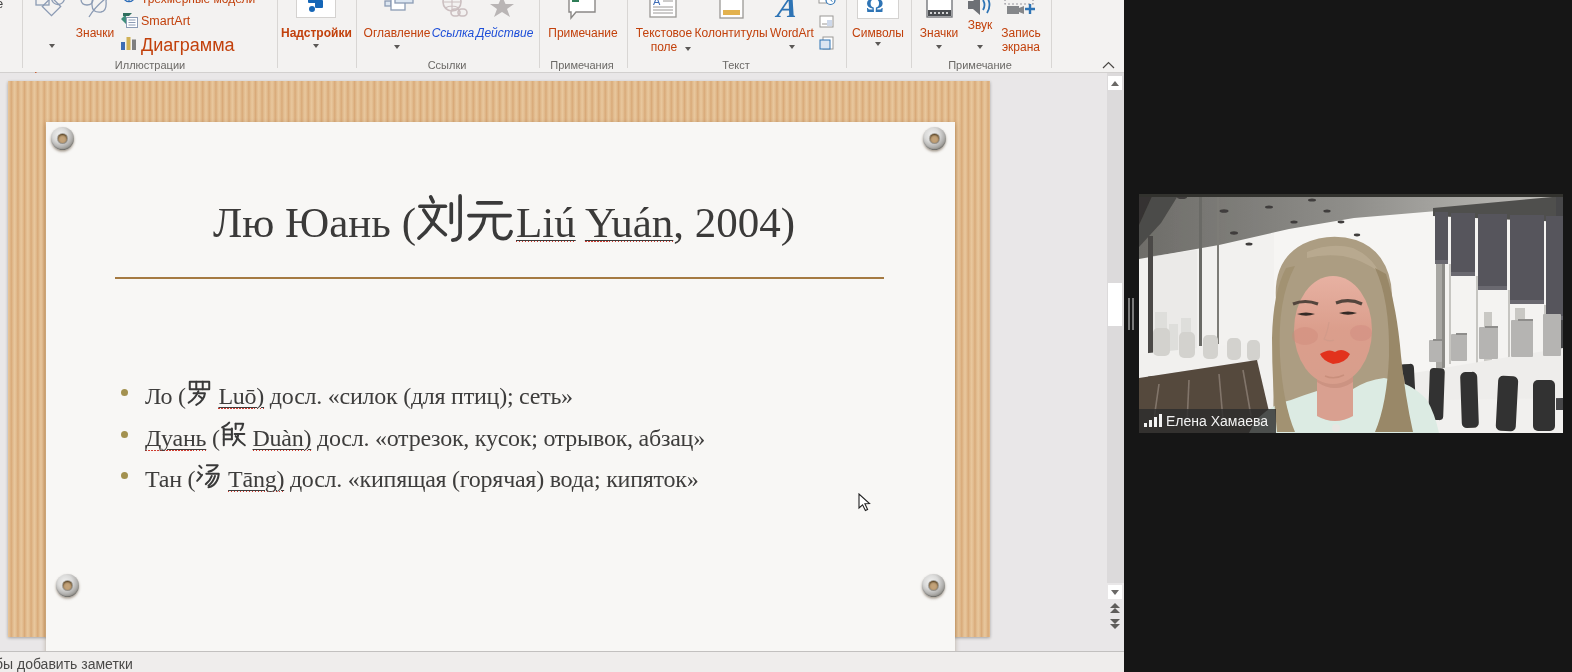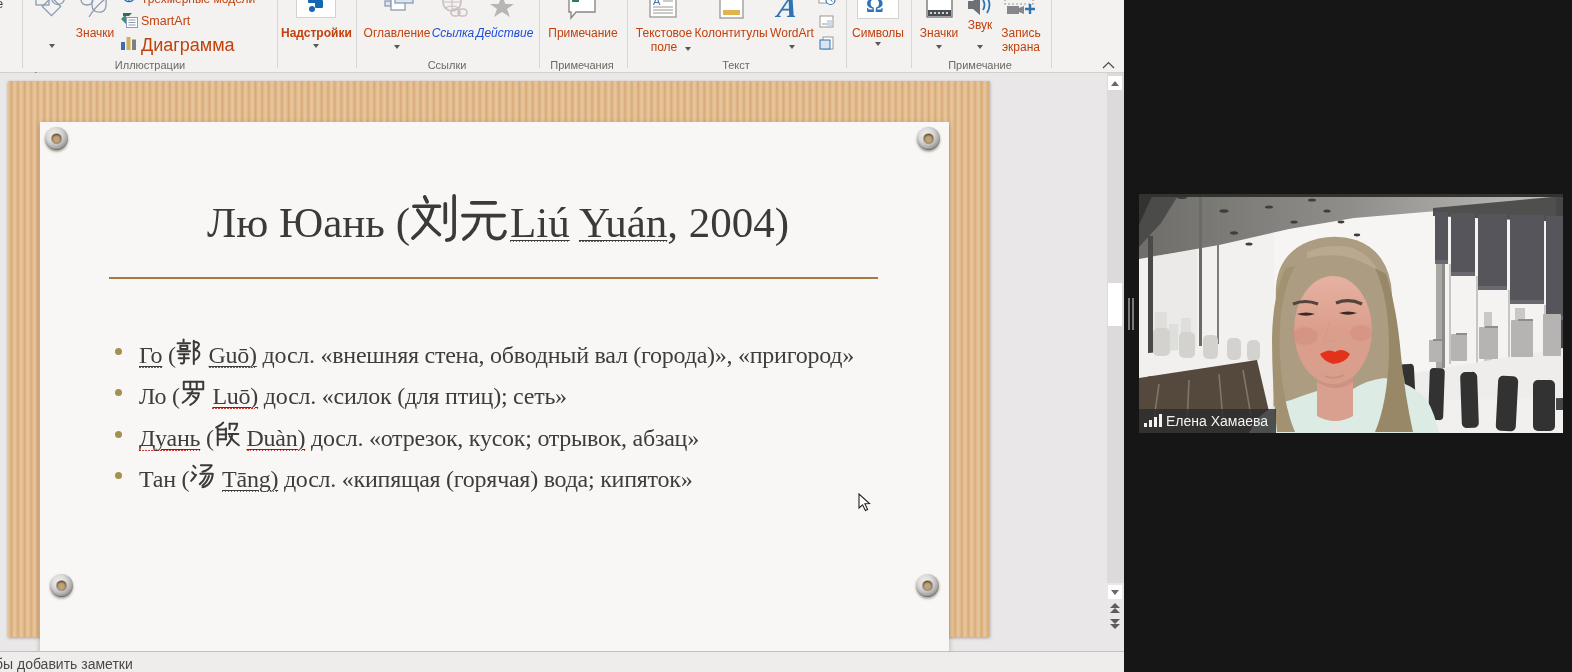--- a/index.html
+++ b/index.html
@@ -6,21 +6,21 @@
 .abs{position:absolute;}
 #app{position:absolute;left:0;top:0;width:1572px;height:672px;font-family:"Liberation Sans",sans-serif;}
 #ribbon{position:absolute;left:0;top:0;width:1124px;height:73px;background:#f3f2f1;border-bottom:1px solid #d2d0cf;}
 #ribbon .div{position:absolute;top:0;height:68px;width:1px;background:#d8d6d4;}
 .lbl{position:absolute;font-size:12px;color:#c2410c;text-align:center;white-space:nowrap;line-height:14px;}
 .glbl{position:absolute;font-size:11px;color:#6b6966;text-align:center;white-space:nowrap;top:59px;}
 .dis{color:#1d4ed8;font-style:italic;}
 .dar{position:absolute;width:0;height:0;border-left:3.5px solid transparent;border-right:3.5px solid transparent;border-top:4px solid #5a5856;}
 #canvas{position:absolute;left:0;top:73px;width:1124px;height:578px;background:#e9e7e8;}
 #slide{position:absolute;left:8px;top:8px;width:982px;height:556px;background:repeating-linear-gradient(90deg,#e8c79d 0px,#e2bc8f 1.7px,#d9aa79 3.3px,#e2bc8f 5px,#e8c79d 6.6px);box-shadow:0 1px 3px rgba(0,0,0,.3);}
-#paper{position:absolute;left:32px;top:41px;width:909px;height:532px;background:#f8f7f5;box-shadow:0 2px 5px rgba(90,60,20,.35);padding-left:21px;}
+#paper{position:absolute;left:38px;top:41px;width:909px;height:532px;background:#f8f7f5;box-shadow:0 2px 5px rgba(90,60,20,.35);padding-left:21px;}
 .pin{position:absolute;width:23px;height:23px;border-radius:50%;background:radial-gradient(circle at 40% 35%, #f2f2f1 0%, #dadad9 35%, #b4b3b1 58%, #8b8982 78%, #6e6c65 95%);box-shadow:0 1.5px 2.5px rgba(60,40,15,.45), inset 0 -1px 1px rgba(0,0,0,.25);}
 .pin:after{content:"";position:absolute;left:7px;top:7px;width:9px;height:9px;border-radius:50%;background:#c3a278;box-shadow:inset 0 1px 2px rgba(50,35,10,.85), 0 0 0 1px rgba(70,60,45,.4);}
 #title{position:absolute;left:167px;top:71px;width:600px;font-family:"Liberation Serif",serif;font-size:43px;color:#3b3a39;white-space:nowrap;}
 #rule{position:absolute;left:69px;top:155px;width:769px;height:2px;background:#a57a42;}
 .bl{position:absolute;left:99px;font-family:"Liberation Serif",serif;font-size:24px;letter-spacing:-0.25px;color:#3e3d3c;white-space:nowrap;}
 .bl .dot{position:absolute;left:-24px;top:10px;width:7px;height:7px;border-radius:50%;background:#a3914f;}
 .un{text-decoration:underline;text-decoration-thickness:1px;text-underline-offset:3px;}
 .hz{stroke:#3a3a3a;fill:none;stroke-width:7.5;stroke-linecap:round;stroke-linejoin:round;}
 .hzt{width:49px;height:51px;vertical-align:-7px;}
 .hzb{width:27px;height:28px;vertical-align:-3px;}
@@ -202,31 +202,20 @@
               <path d="M16 33 C28 53 44 70 60 83"></path>
               <path d="M72 20 V58"></path>
               <path d="M90 4 V80 Q90 93 75 94"></path>
             </svg><svg class="hz hzt" viewBox="0 0 100 100" style="margin-right:2px;">
               <path d="M26 18 H74"></path>
               <path d="M8 44 H92"></path>
               <path d="M40 46 C38 64 28 80 10 92"></path>
               <path d="M60 46 V70 Q60 91 78 91 Q90 91 94 77"></path>
             </svg><span class="un sq sqt">Liú</span> <span class="un sq sqt">Yuán</span>, 2004)</div>
         <div id="rule"></div>
-        <div class="bl" id="b2" style="top:216px;"><span class="dot"></span><span class="un sq">Го</span> (<svg class="hz hzb" viewBox="0 0 100 100">
-              <path d="M28 4 V12"></path>
-              <path d="M6 18 H52"></path>
-              <path d="M16 27 H42 V39 H16 Z"></path>
-              <path d="M6 47 H52"></path>
-              <path d="M12 58 H46"></path>
-              <path d="M30 58 V84 Q30 94 18 92"></path>
-              <path d="M10 73 H48"></path>
-              <path d="M66 8 V94"></path>
-              <path d="M66 12 Q90 14 84 27 Q79 38 67 42 Q92 47 86 62 Q81 76 67 80"></path>
-            </svg> <span class="un sq">Guō)</span> досл. «внешняя стена, обводный вал (города)», «пригород»</div>
         <div class="bl" id="b3" style="top:257px;"><span class="dot"></span>Ло (<svg class="hz hzb" viewBox="0 0 100 100">
               <path d="M14 8 H86 V36 H14 Z"></path>
               <path d="M38 8 V36"></path>
               <path d="M62 8 V36"></path>
               <path d="M46 43 C40 58 26 76 10 86"></path>
               <path d="M28 51 H70 C68 70 56 84 38 94"></path>
               <path d="M48 61 L60 70"></path>
             </svg> <span class="un sq">Luō)</span> досл. «силок (для птиц); сеть»</div>
         <div class="bl" id="b4" style="top:299px;"><span class="dot"></span><span class="un sq">Дуань</span> (<svg class="hz hzb" viewBox="0 0 100 100">
               <path d="M34 4 C28 12 18 18 8 22"></path>

